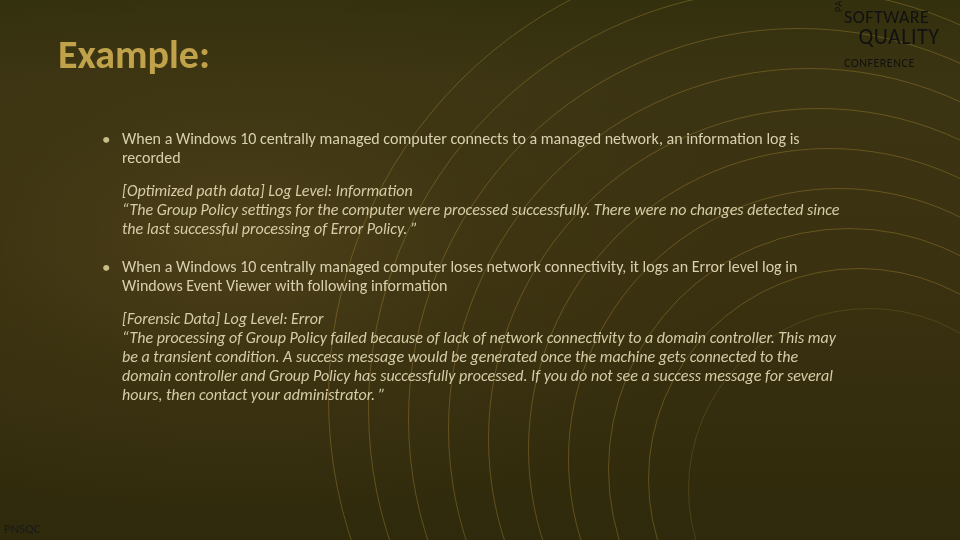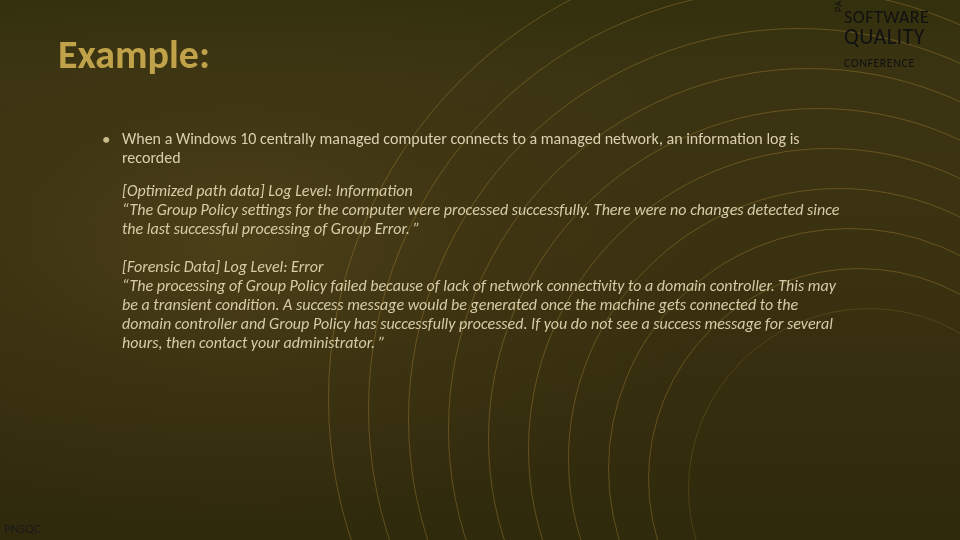--- a/index.html
+++ b/index.html
@@ -57,21 +57,21 @@
     position: absolute;
     left: -10px;
     top: 4px;
     font-size: 10px;
     letter-spacing: 1px;
     transform: rotate(-90deg);
     transform-origin: left top;
     white-space: nowrap;
   }
   .logo .l1 { font-size: 18px; font-weight: 400; letter-spacing: 0.5px;}
-  .logo .l2 { font-size: 22px; font-weight: 400; letter-spacing: 0.5px; margin-top: -2px;}
+  .logo .l2 { font-size: 22px; font-weight: 400; letter-spacing: 0.5px; margin-top: -2px; text-align: center;}
   .logo .l3 { font-size: 12px; font-weight: 400; letter-spacing: 0.5px; margin-top: 9px;}
   .content {
     position: absolute;
     left: 98px;
     top: 130px;
     right: 120px;
     color: #d9d0b0;
     font-size: 16px;
     line-height: 1.18;
   }
@@ -127,21 +127,24 @@
     <div class="l1">SOFTWARE</div>
     <div class="l2">QUALITY</div>
     <div class="l3">CONFERENCE</div>
   </div>
 
   <div class="content">
     <div class="bullet">
       <span>When a Windows 10 centrally managed computer connects to a managed network, an information log is recorded</span>
     </div>
     <div class="quote" style="white-space:pre-line;">[Optimized path data] Log Level: Information
-“The Group Policy settings for the computer were processed successfully. There were no changes detected since the last successful processing of Group Error. ”</div>
+“The Group Policy settings for the computer were processed successfully. There were no changes detected since the last successful processing of Error Policy. ”</div>
 
+    <div class="bullet">
+      <span>When a Windows 10 centrally managed computer loses network connectivity, it logs an Error level log in Windows Event Viewer with following information</span>
+    </div>
     <div class="quote" style="white-space:pre-line;">[Forensic Data] Log Level: Error
 “The processing of Group Policy failed because of lack of network connectivity to a domain controller. This may be a transient condition. A success message would be generated once the machine gets connected to the domain controller and Group Policy has successfully processed. If you do not see a success message for several hours, then contact your administrator. ”</div>
   </div>
 
   <div class="footer">PNSQC</div>
 
 </div>
 
 </body></html>

